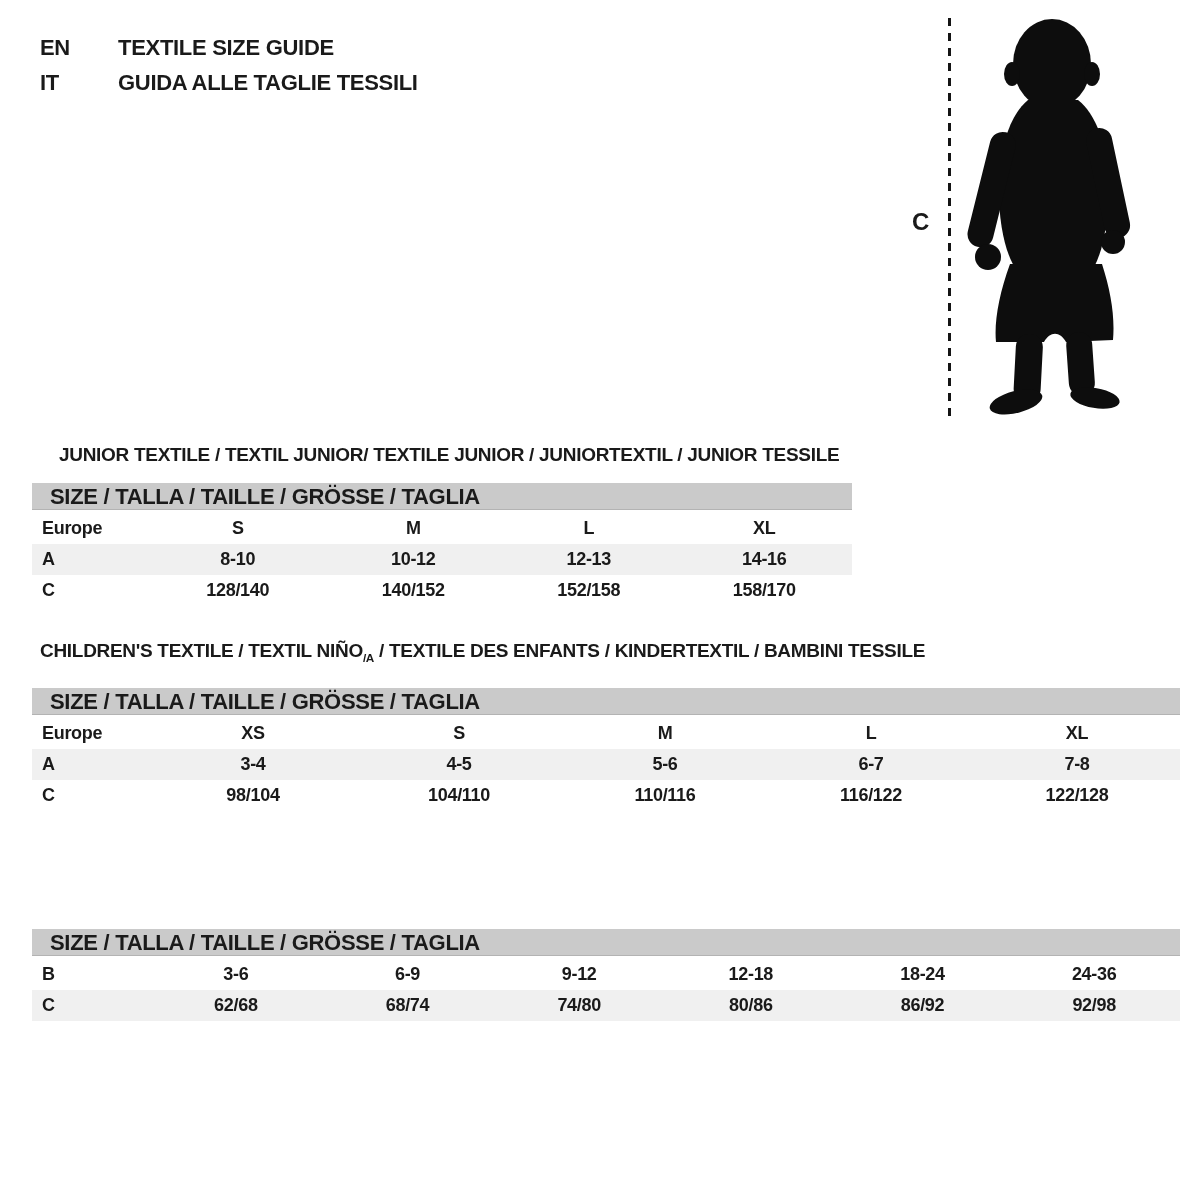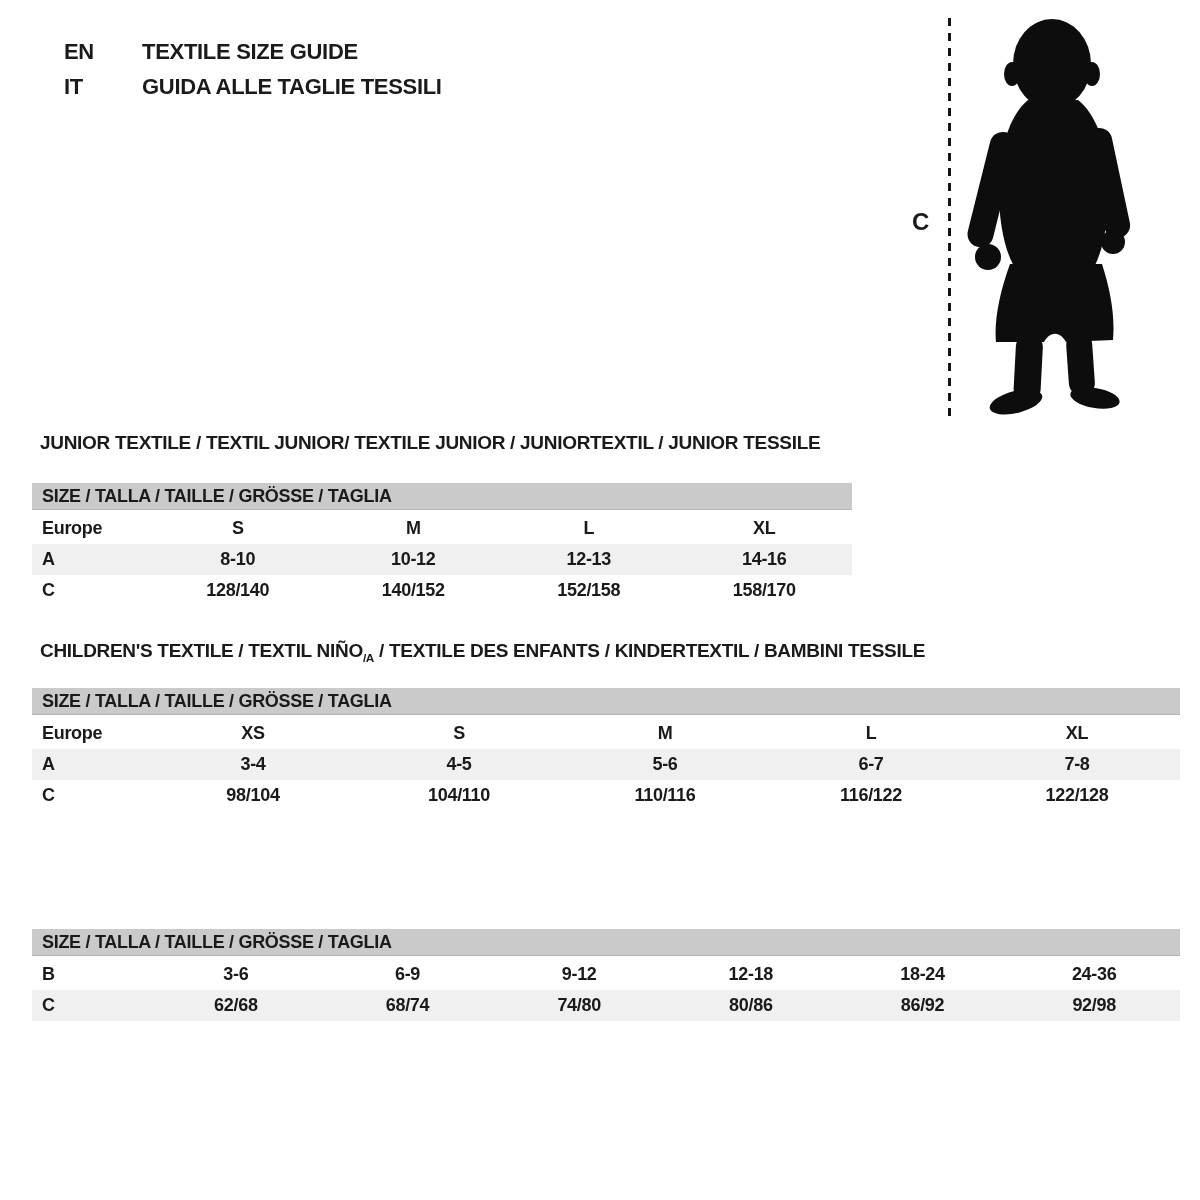--- a/index.html
+++ b/index.html
@@ -12,54 +12,54 @@
     font-family: "Liberation Sans", "DejaVu Sans", sans-serif;
     font-weight: bold;
     font-stretch: condensed;
     letter-spacing: -0.3px;
     color: #1a1a1a;
     overflow: hidden;
   }
 
   
   .lang-list { position: absolute; top: 30px; left: 40px; }
-  .lang-row { display: flex; height: 35px; align-items: flex-end; font-size: 22px; margin-left: 24px; }
+  .lang-row { display: flex; height: 35px; align-items: center; font-size: 22px; }
   .lang-code { width: 78px; }
   .lang-title { white-space: nowrap; }
 
   
   .measure-line {
     position: absolute; left: 948px; top: 18px;
     width: 3px; height: 398px;
     background: repeating-linear-gradient(to bottom, #141414 0 8px, transparent 8px 15px);
   }
   .measure-label {
     position: absolute; left: 912px; top: 208px;
     font-size: 24px;
   }
   .silhouette { position: absolute; left: 966px; top: 14px; }
 
   
   .sec-heading { position: absolute; left: 40px; font-size: 19px; white-space: nowrap; }
   .sec-heading sub { font-size: 0.62em; vertical-align: sub; }
-  .heading-junior   { top: 432px; }
+  .heading-junior   { top: 444px; margin-left: 19px; }
   .heading-children { top: 640px; }
   .heading-babies   { top: 849px; line-height: 30px; }
 
   
   .tbl { position: absolute; left: 32px; }
   .tbl-junior   { top: 483px; width: 820px;  --cols: 4; }
   .tbl-children { top: 688px; width: 1148px; --cols: 5; }
   .tbl-babies   { top: 929px; width: 1148px; --cols: 6; }
   .size-bar {
     height: 27px; line-height: 27px;
     background: #cacaca;
     border-bottom: 1px solid #b3b3b3;
-    padding-left: 10px;
-    font-size: 18px;
+    padding-left: 18px;
+    font-size: 22px;
     margin-bottom: 3px;
   }
   .trow {
     display: grid;
     grid-template-columns: 118px repeat(var(--cols), 1fr);
     height: 31px;
     align-items: center;
     font-size: 18px;
   }
   .trow.shaded { background: #f0f0f0; }

